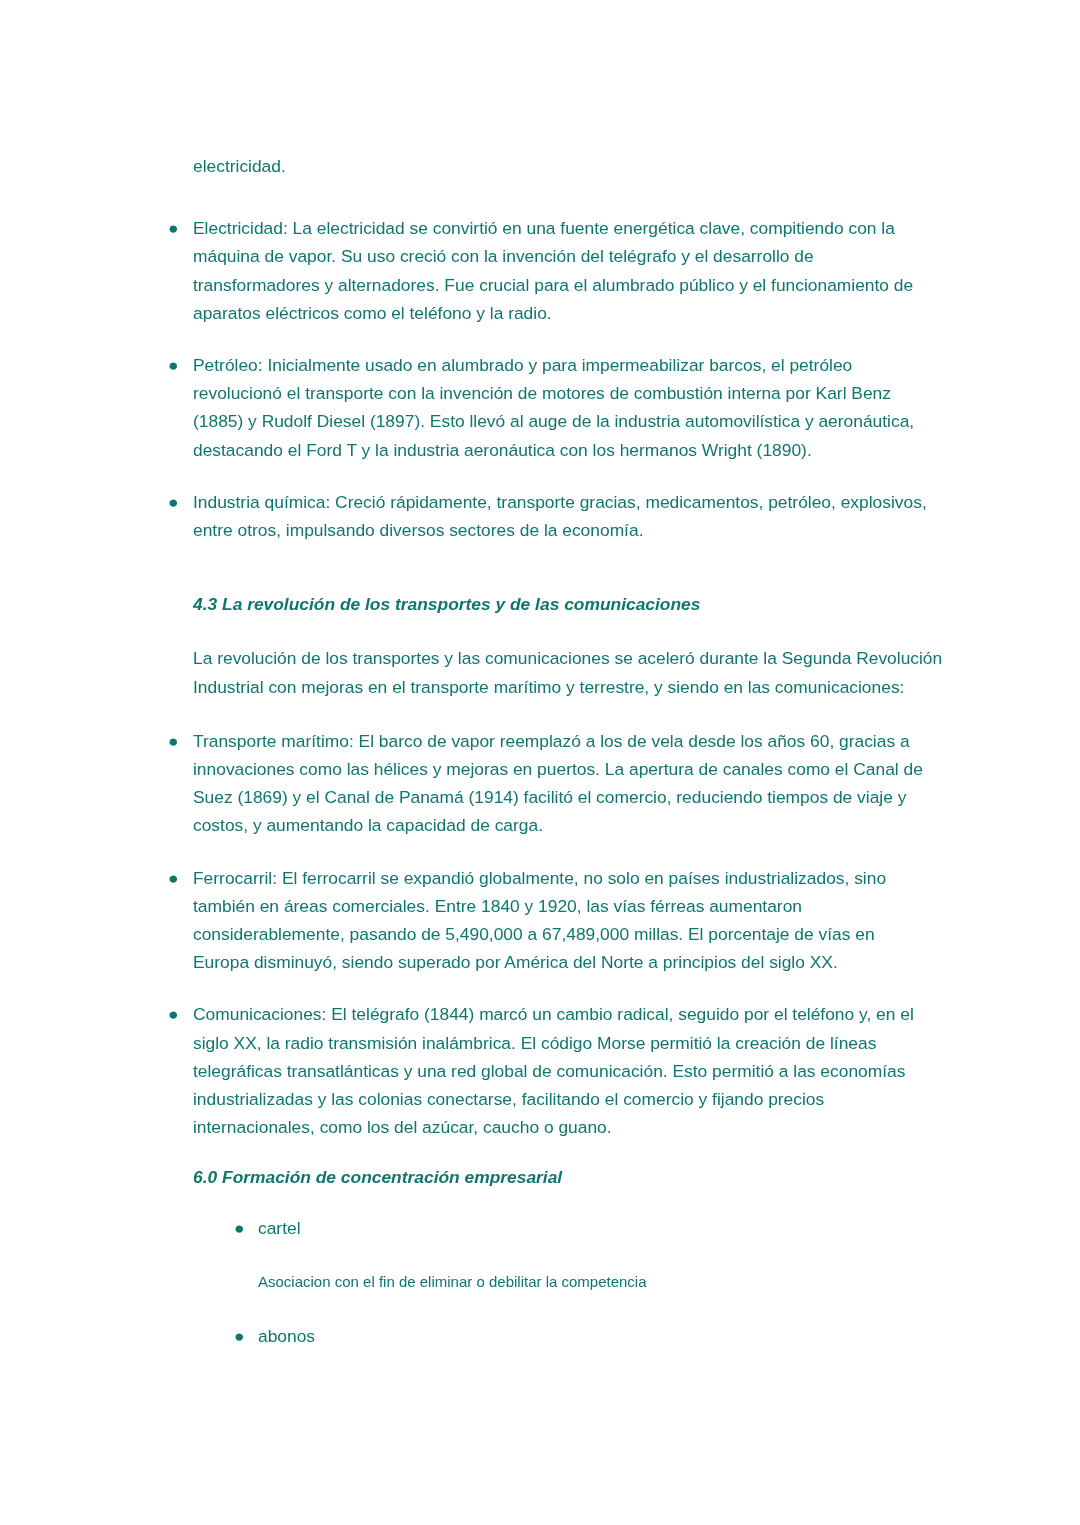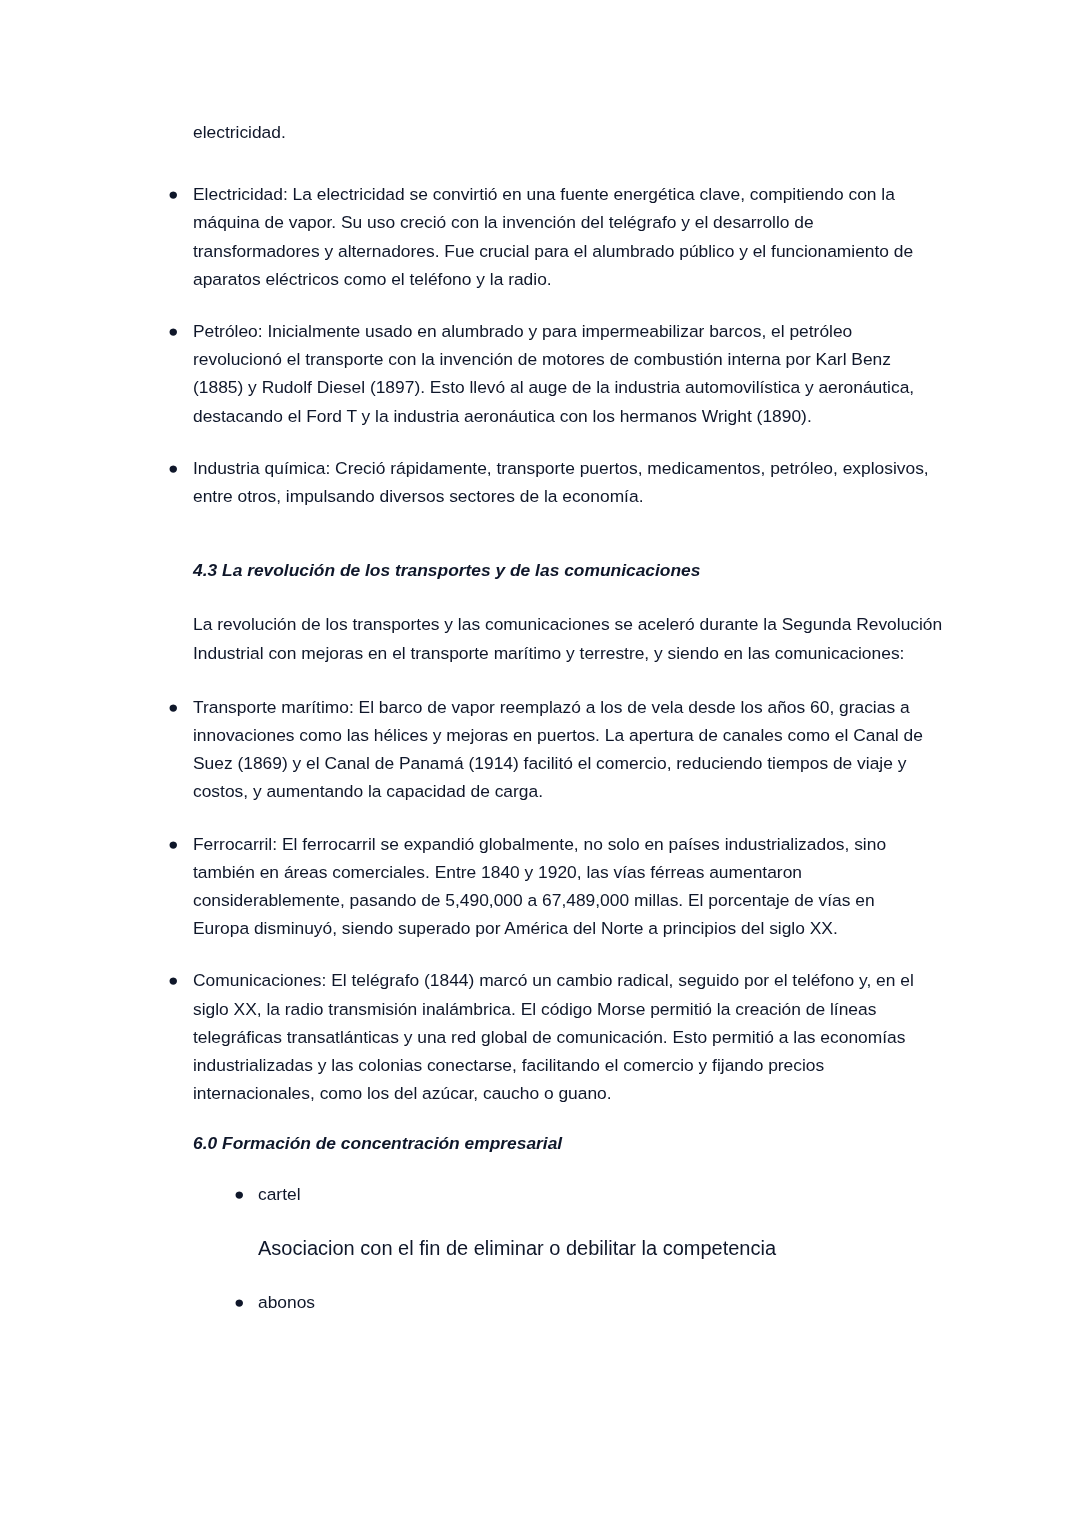--- a/index.html
+++ b/index.html
@@ -20,21 +20,22 @@
     width: 1080px;
     height: 1525px;
     background: #ffffff;
     box-sizing: border-box;
     padding: 118px 125px 0 168px;
   }
   .doc-body {
     width: 787px;
     font-size: 17.4px;
     line-height: 28.2px;
-    color: #0f172a;
+    color: #0f766e;
+    margin-top: 34px;
   }
 
   
   .para {
     margin: 0 0 0 25px;
     padding: 0;
     font-size: 17.4px;
     line-height: 28.2px;
     width: 762px;
   }
@@ -82,21 +83,21 @@
     position: absolute;
     left: 0;
     top: 0;
     width: 18px;
     font-size: 17.4px;
     line-height: 28.2px;
   }
   .sub-para {
     margin: 0 0 0 90px;
     width: 680px;
-    font-size: 20px;
+    font-size: 15px;
     line-height: 28.2px;
   }
 
   h2.heading {
     margin: 0 0 0 25px;
     padding: 0;
     font-size: 17.4px;
     line-height: 28.2px;
     font-weight: bold;
     width: 762px;
@@ -125,21 +126,21 @@
         <span class="li-text"><b>Electricidad</b><span>: La </span><b>electricidad</b><span> se convirtió en una fuente energética clave, compitiendo con la máquina de vapor. Su uso creció con la invención del </span><b>telégrafo</b><span> y el desarrollo de </span><b>transformadores</b><span> y </span><b>alternadores</b><span>. Fue crucial para el alumbrado público y el funcionamiento de </span><b>aparatos eléctricos</b><span> como el teléfono y la radio.</span></span>
       </li>
       <li class="gap" style="height:24px;"></li>
       <li>
         <span class="marker">●</span>
         <span class="li-text"><b>Petróleo</b><span>: Inicialmente usado en alumbrado y para impermeabilizar barcos, el petróleo revolucionó el transporte con la invención de </span><b>motores de combustión interna</b><span> por </span><b>Karl Benz</b><span> (1885) y </span><b>Rudolf Diesel</b><span> (1897). Esto llevó al auge de la industria automovilística y aeronáutica, destacando el </span><b>Ford T</b><span> y la </span><b>industria aeronáutica</b><span> con los </span><b>hermanos Wright</b><span> (1890).</span></span>
       </li>
       <li class="gap" style="height:24px;"></li>
       <li>
         <span class="marker">●</span>
-        <span class="li-text"><b>Industria química</b><span>: Creció rápidamente, transporte </span><b>puertos</b><span>, </span><b>medicamentos</b><span>, </span><b>petróleo</b><span>, </span><b>explosivos</b><span>, entre otros, impulsando diversos sectores de la economía.</span></span>
+        <span class="li-text"><b>Industria química</b><span>: Creció rápidamente, transporte </span><b>gracias</b><span>, </span><b>medicamentos</b><span>, </span><b>petróleo</b><span>, </span><b>explosivos</b><span>, entre otros, impulsando diversos sectores de la economía.</span></span>
       </li>
     </ul>
 
     <div class="sp-46"></div>
 
     <h2 class="heading">4.3 La revolución de los transportes y de las comunicaciones</h2>
 
     <div class="sp-26"></div>
 
     <p class="para">La revolución de los transportes y las comunicaciones se aceleró durante la Segunda Revolución Industrial con mejoras en el transporte marítimo y terrestre, y siendo en las comunicaciones:</p>

